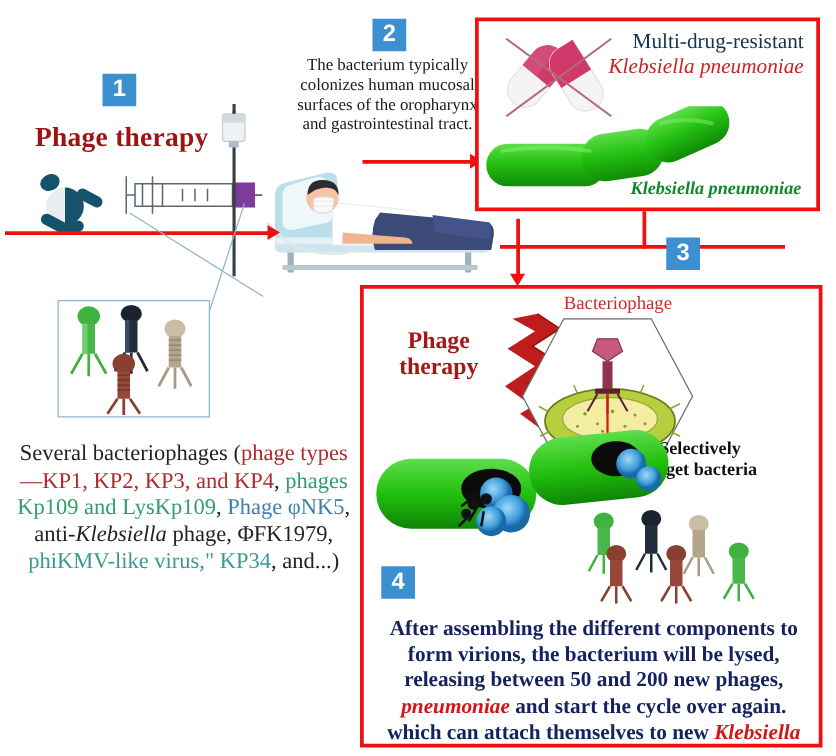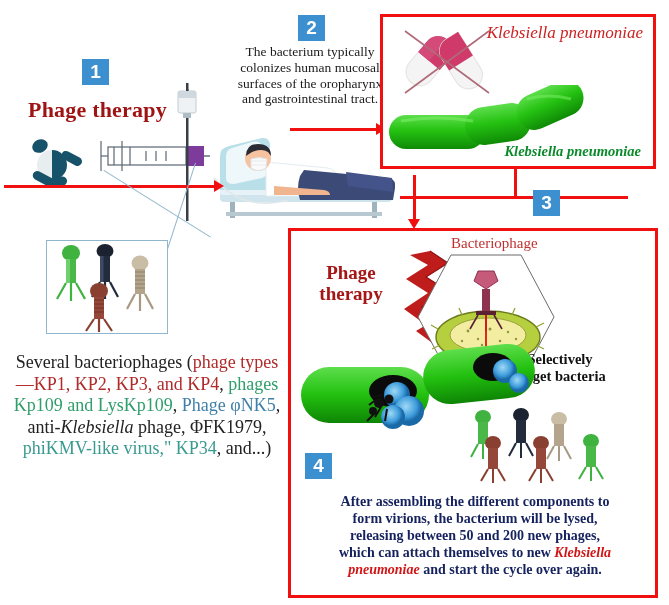--- a/index.html
+++ b/index.html
@@ -24,21 +24,21 @@
                  text-align:center;line-height:1.1;}
   .mdr{position:absolute;text-align:right;line-height:1.2;}
   .mdr .l1{font-size:17px;color:#14314f;}
   .mdr .l2{font-size:17px;color:#cc2222;font-style:italic;}
   .kp-green{position:absolute;font-size:14.5px;font-weight:bold;font-style:italic;
             color:#0a8a2a;white-space:nowrap;}
   .bphage-lbl{position:absolute;font-size:15px;color:#c03030;white-space:nowrap;}
   .sel-target{position:absolute;font-size:14.5px;font-weight:bold;color:#111;
               text-align:center;line-height:1.15;}
   .caption-left{position:absolute;text-align:center;font-size:18px;line-height:1.2;color:#111;}
-  .b4txt{position:absolute;text-align:center;font-size:14px;font-weight:bold;
+  .b4txt{position:absolute;text-align:center;font-size:17px;font-weight:bold;
          color:#15225e;line-height:1.22;}
   .b4txt .sp{color:#d31414;font-style:italic;}
   .cap-red{color:#b02a2a;}
   .cap-green{color:#2f9e6a;}
   .cap-teal{color:#3a9a8f;}
   .cap-blue{color:#3f7fa8;}
   .cap-dark{color:#222;}
   .cap-ital{font-style:italic;}
 
   
@@ -187,20 +187,21 @@
       </g>
       <g transform="rotate(-32 66 40)">
         <rect x="52" y="12" width="28" height="56" rx="14" fill="#f4f4f4" stroke="#e2e2e2"></rect>
         <path d="M52 26 A14 14 0 0 1 66 12 L80 12 L80 40 L52 40 Z" fill="#cf3a6b"></path>
       </g>
       <line x1="10" y1="8" x2="94" y2="70" stroke="#b06a78" stroke-width="1.6"></line>
       <line x1="94" y1="8" x2="10" y2="70" stroke="#b06a78" stroke-width="1.6"></line>
     </svg>
 
     <div class="mdr" style="right:10px;top:6px;">
+      <div class="l1">Multi-drug-resistant</div>
       <div class="l2">Klebsiella pneumoniae</div>
     </div>
 
     <svg class="ill" style="left:4px;top:68px;" width="214" height="74" viewBox="0 0 214 74">
       <defs>
         <linearGradient id="gb1" x1="0" y1="0" x2="0" y2="1">
           <stop offset="0%" stop-color="#5ede4c"></stop>
           <stop offset="45%" stop-color="#25c212"></stop>
           <stop offset="100%" stop-color="#0f8a06"></stop>
         </linearGradient>
@@ -347,18 +348,18 @@
         <path d="M119 60 L112 72 M124 60 L124 74 M129 60 L136 72" stroke="#3fb23f" stroke-width="2" fill="none"></path>
       </g>
     </svg>
 
     <div class="badge" style="left:14px;top:222px;">4</div>
 
     <div class="b4txt" style="left:8px;top:262px;width:352px;">
       <div>After assembling the different components to</div>
       <div>form virions, the bacterium will be lysed,</div>
       <div>releasing between 50 and 200 new phages,</div>
+      <div><span class="sp">pneumoniae</span><span> and start the cycle over again.</span></div>
       <div><span>which can attach themselves to new </span><span class="sp">Klebsiella</span></div>
-      <div><span class="sp">pneumoniae</span><span> and start the cycle over again.</span></div>
     </div>
   </div>
 
 </div>
 
 </body></html>

